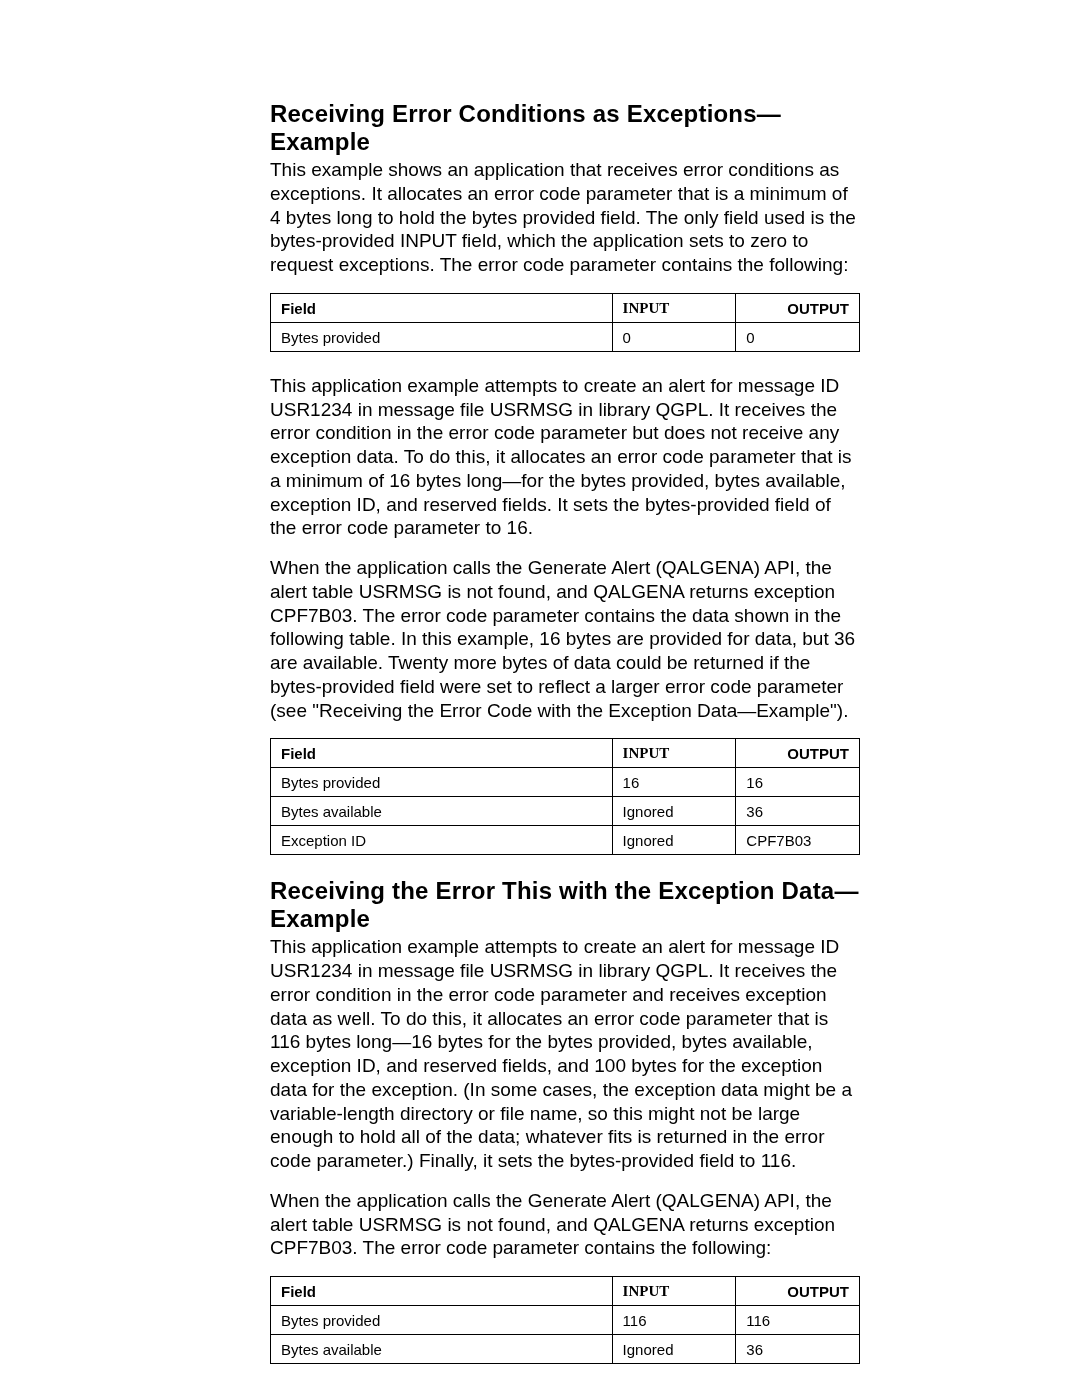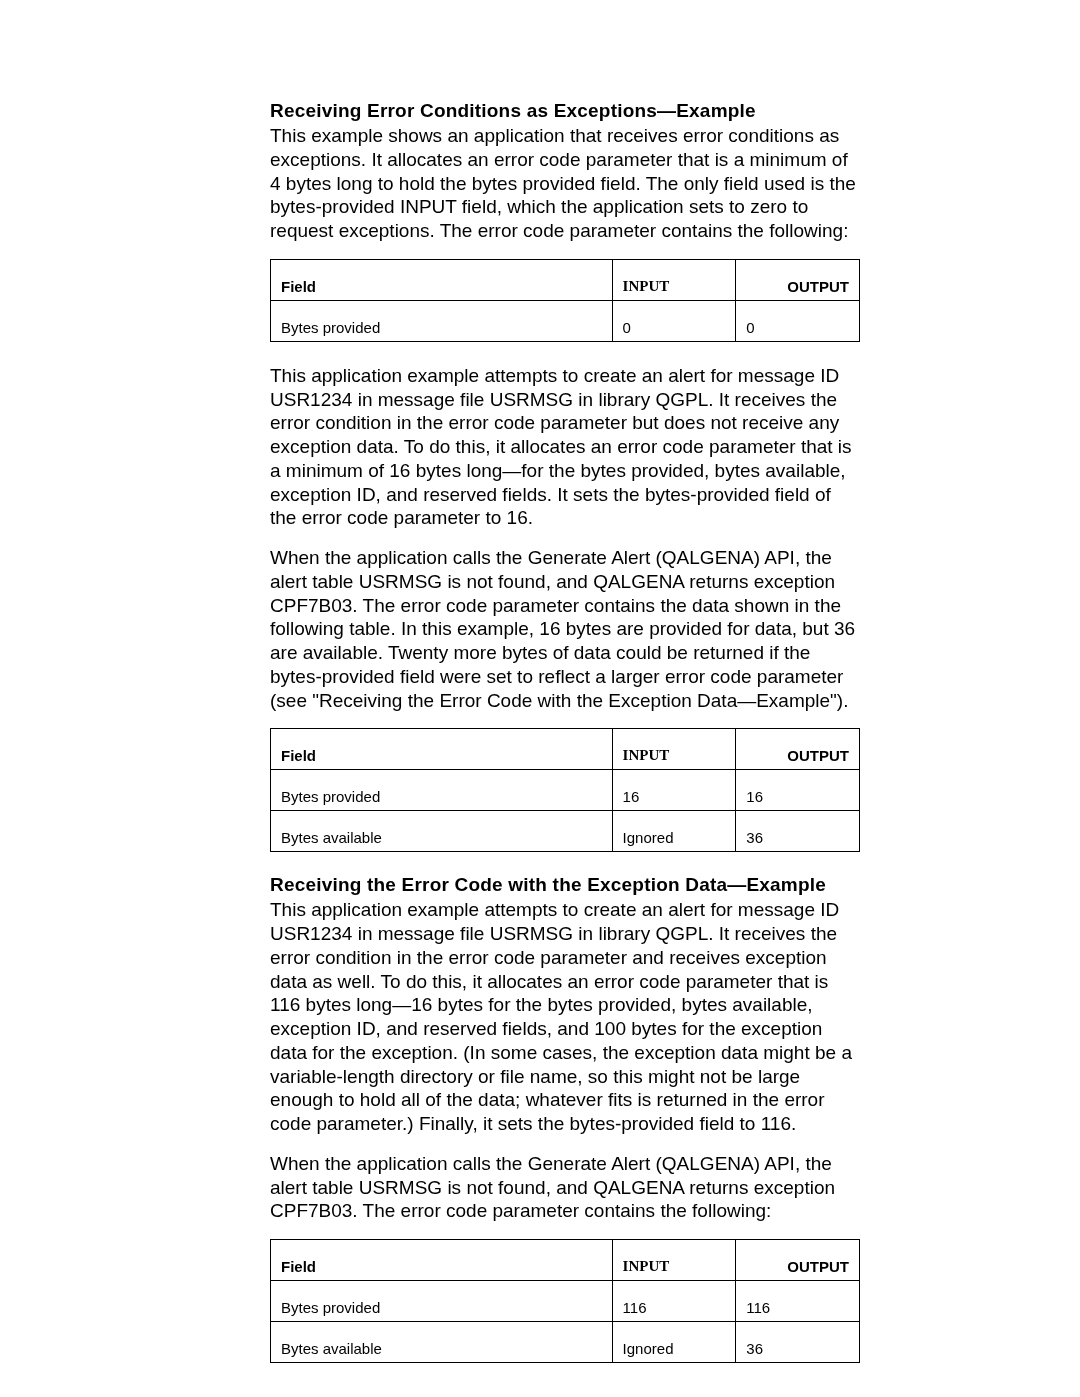--- a/index.html
+++ b/index.html
@@ -10,38 +10,38 @@
       width: 1080px;
       margin: 0 auto;
       padding: 100px 0 60px 0;
     }
     .page {
       width: 590px;
       margin-left: 270px;
     }
     .section-heading {
       font-weight: bold;
-      font-size: 19px;
+      font-size: 24px;
       margin-bottom: 2px;
       letter-spacing: .2px;
     }
     .body-text {
       font-size: 19px;
       line-height: 1.25;
       margin-bottom: 16px;
     }
     table {
       border-collapse: collapse;
       width: 100%;
       margin: 8px 0 22px 0;
       font-size: 15px;
     }
     table th, table td {
       border: 1px solid #000;
-      padding: 18px 10px 5px 10px;
+      padding: 6px 10px 5px 10px;
       text-align: left;
       vertical-align: top;
     }
     table th {
       font-weight: bold;
     }
     .col-field { width: 58%; }
     .col-input { width: 21%; font-family: Liberation Serif, serif; }
     .col-output { width: 21%; text-align: right; }
     .footer {
@@ -97,26 +97,31 @@
         <tr>
           <td>Bytes provided</td>
           <td>16</td>
           <td>16</td>
         </tr>
         <tr>
           <td>Bytes available</td>
           <td>Ignored</td>
           <td>36</td>
         </tr>
+        <tr>
+          <td>Exception ID</td>
+          <td>Ignored</td>
+          <td>CPF7B03</td>
+        </tr>
       </tbody>
     </table>
   </div>
 
   <div>
-    <div class="section-heading">Receiving the Error Code with the Exception Data—Example</div>
+    <div class="section-heading">Receiving the Error This with the Exception Data—Example</div>
     <div class="body-text">This application example attempts to create an alert for message ID USR1234 in message file USRMSG in library QGPL. It receives the error condition in the error code parameter and receives exception data as well. To do this, it allocates an error code parameter that is 116 bytes long—16 bytes for the bytes provided, bytes available, exception ID, and reserved fields, and 100 bytes for the exception data for the exception. (In some cases, the exception data might be a variable-length directory or file name, so this might not be large enough to hold all of the data; whatever fits is returned in the error code parameter.) Finally, it sets the bytes-provided field to 116.</div>
     <div class="body-text">When the application calls the Generate Alert (QALGENA) API, the alert table USRMSG is not found, and QALGENA returns exception CPF7B03. The error code parameter contains the following:</div>
     <table>
       <thead>
         <tr>
           <th class="col-field">Field</th>
           <th class="col-input">INPUT</th>
           <th class="col-output">OUTPUT</th>
         </tr>
       </thead>

